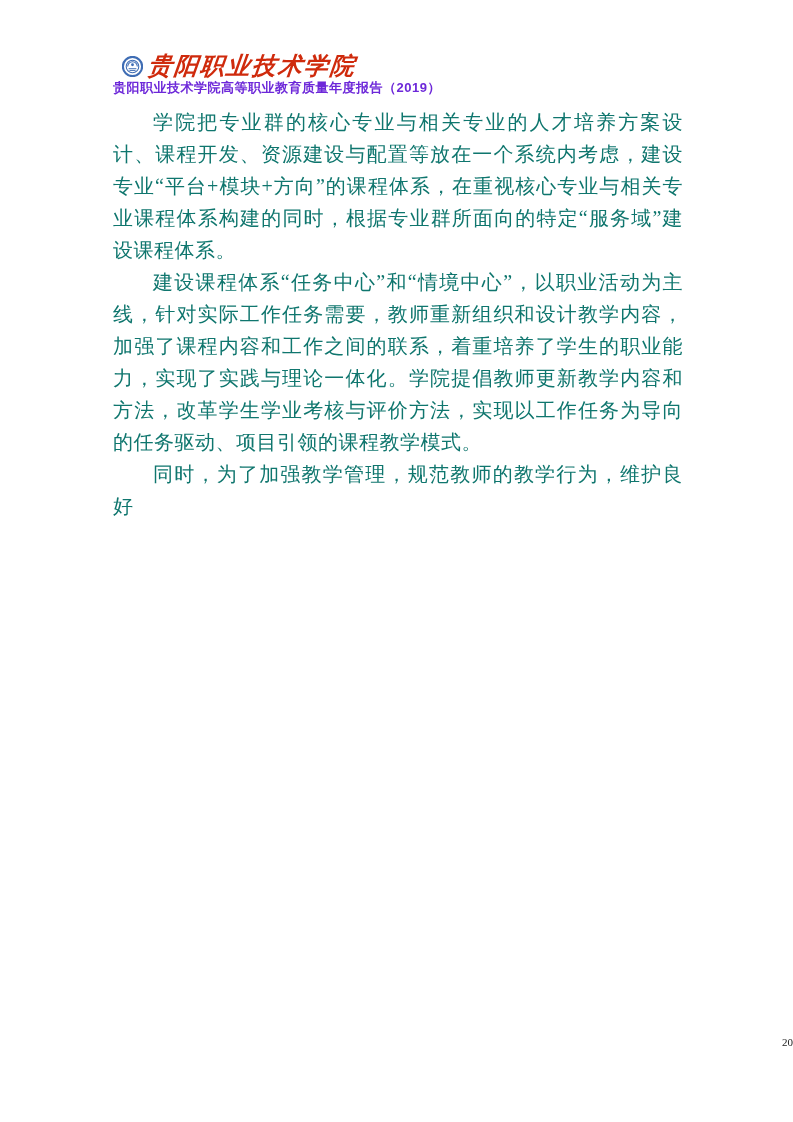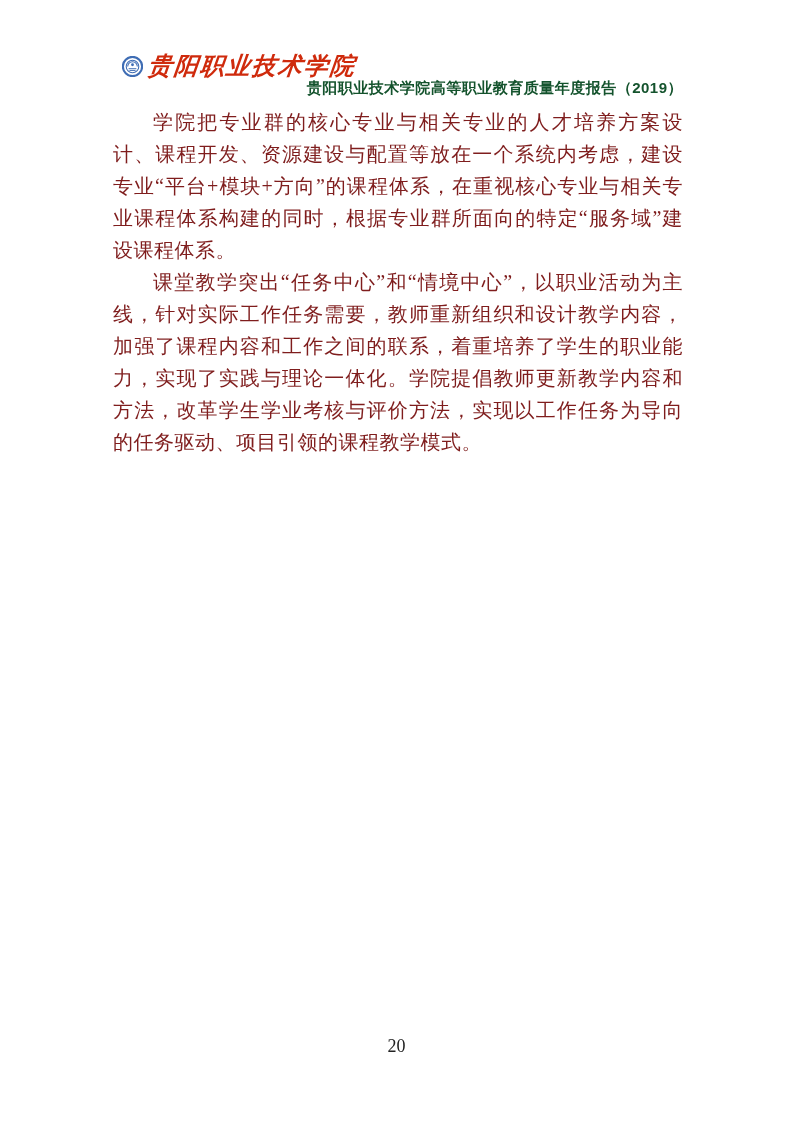--- a/index.html
+++ b/index.html
@@ -39,53 +39,52 @@
     font-style: italic;
     letter-spacing: 2px;
     transform: skewX(-6deg);
     line-height: 1;
   }
   .report-title {
     position: absolute;
     left: 113px;
     top: 79px;
     width: 570px;
-    text-align: right;
     font-family: "Liberation Sans", "DejaVu Sans", sans-serif;
     font-weight: bold;
-    font-size: 15px;
+    font-size: 13px;
     letter-spacing: 0.5px;
-    color: #14532d;
+    color: #6d28d9;
     white-space: nowrap;
   }
   
   .doc-body {
     position: absolute;
     left: 113px;
     top: 106px;
     width: 570px;
   }
   .doc-body p {
     margin: 0;
     font-size: 20px;
     line-height: 32px;
     text-align: justify;
     text-justify: inter-ideograph;
     text-indent: 2em;
     letter-spacing: 0.5px;
-    color: #7f1d1d;
+    color: #0f766e;
   }
   
   .page-footer {
     position: absolute;
     left: 0;
     top: 1036px;
     width: 100%;
-    text-align: center;
-    font-size: 18px;
+    text-align: right;
+    font-size: 11px;
     color: #222222;
   }
 </style>
 </head>
 <body>
 
 <div class="page">
 
   <header>
     <div class="brand-row">
@@ -98,20 +97,21 @@
           <circle cx="12" cy="10" r="1.6" fill="#3f6db4"></circle>
         </svg>
       </span>
       <span class="calligraphy" style="color:#cf2a0c;">贵阳职业技术学院</span>
     </div>
     <div class="report-title">贵阳职业技术学院高等职业教育质量年度报告（2019）</div>
   </header>
 
   <main class="doc-body">
     <p>学院把专业群的核心专业与相关专业的人才培养方案设计、课程开发、资源建设与配置等放在一个系统内考虑，建设专业“平台+模块+方向”的课程体系，在重视核心专业与相关专业课程体系构建的同时，根据专业群所面向的特定“服务域”建设课程体系。</p>
-    <p>课堂教学突出“任务中心”和“情境中心”，以职业活动为主线，针对实际工作任务需要，教师重新组织和设计教学内容，加强了课程内容和工作之间的联系，着重培养了学生的职业能力，实现了实践与理论一体化。学院提倡教师更新教学内容和方法，改革学生学业考核与评价方法，实现以工作任务为导向的任务驱动、项目引领的课程教学模式。</p>
+    <p>建设课程体系“任务中心”和“情境中心”，以职业活动为主线，针对实际工作任务需要，教师重新组织和设计教学内容，加强了课程内容和工作之间的联系，着重培养了学生的职业能力，实现了实践与理论一体化。学院提倡教师更新教学内容和方法，改革学生学业考核与评价方法，实现以工作任务为导向的任务驱动、项目引领的课程教学模式。</p>
+    <p>同时，为了加强教学管理，规范教师的教学行为，维护良好</p>
   </main>
 
   <footer class="page-footer">
     <span>20</span>
   </footer>
 
 </div>
 
 </body></html>

